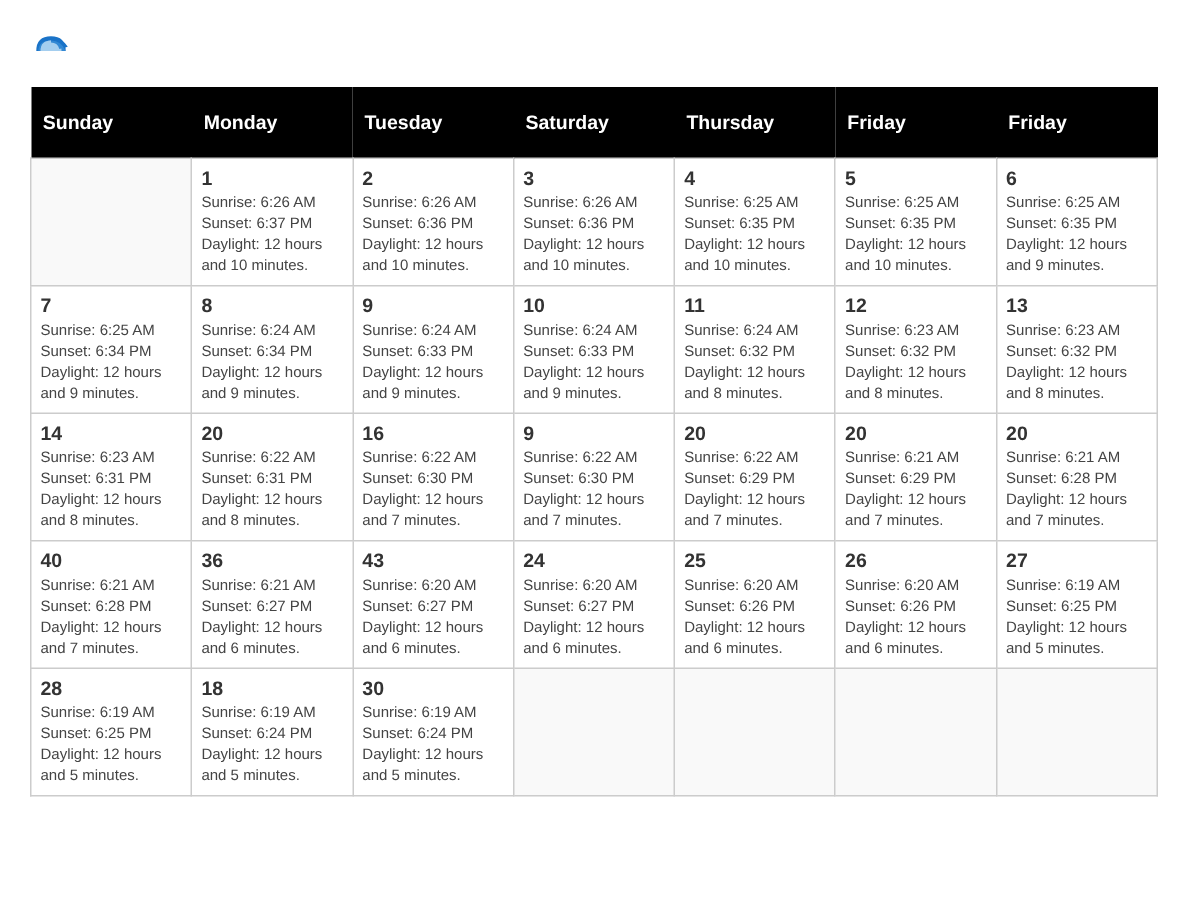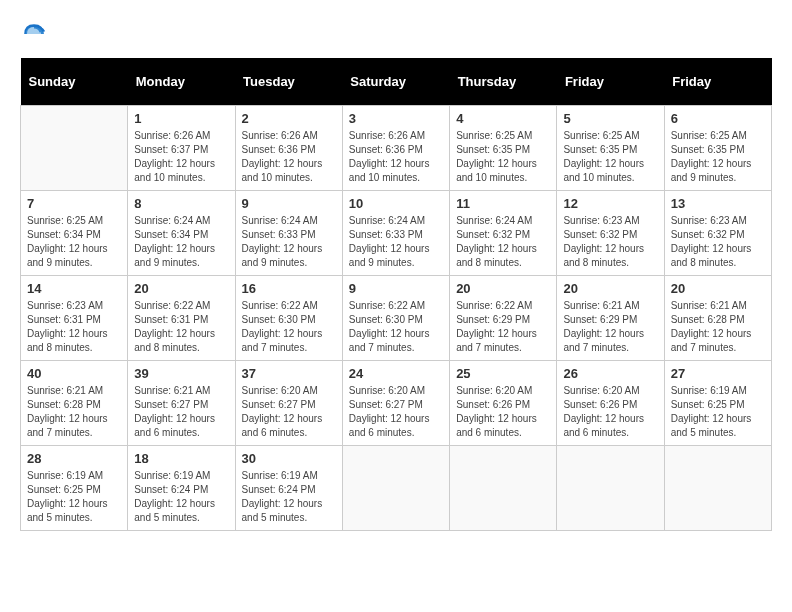--- a/index.html
+++ b/index.html
@@ -207,25 +207,25 @@
           <span class="day-number">20</span>
           <div class="day-info">Sunrise: 6:21 AM<br>Sunset: 6:28 PM<br>Daylight: 12 hours and 7 minutes.</div>
         </td>
       </tr>
       <tr>
         <td>
           <span class="day-number">40</span>
           <div class="day-info">Sunrise: 6:21 AM<br>Sunset: 6:28 PM<br>Daylight: 12 hours and 7 minutes.</div>
         </td>
         <td>
-          <span class="day-number">39</span>
+          <span class="day-number">36</span>
           <div class="day-info">Sunrise: 6:21 AM<br>Sunset: 6:27 PM<br>Daylight: 12 hours and 6 minutes.</div>
         </td>
         <td>
-          <span class="day-number">37</span>
+          <span class="day-number">43</span>
           <div class="day-info">Sunrise: 6:20 AM<br>Sunset: 6:27 PM<br>Daylight: 12 hours and 6 minutes.</div>
         </td>
         <td>
           <span class="day-number">24</span>
           <div class="day-info">Sunrise: 6:20 AM<br>Sunset: 6:27 PM<br>Daylight: 12 hours and 6 minutes.</div>
         </td>
         <td>
           <span class="day-number">25</span>
           <div class="day-info">Sunrise: 6:20 AM<br>Sunset: 6:26 PM<br>Daylight: 12 hours and 6 minutes.</div>
         </td>

